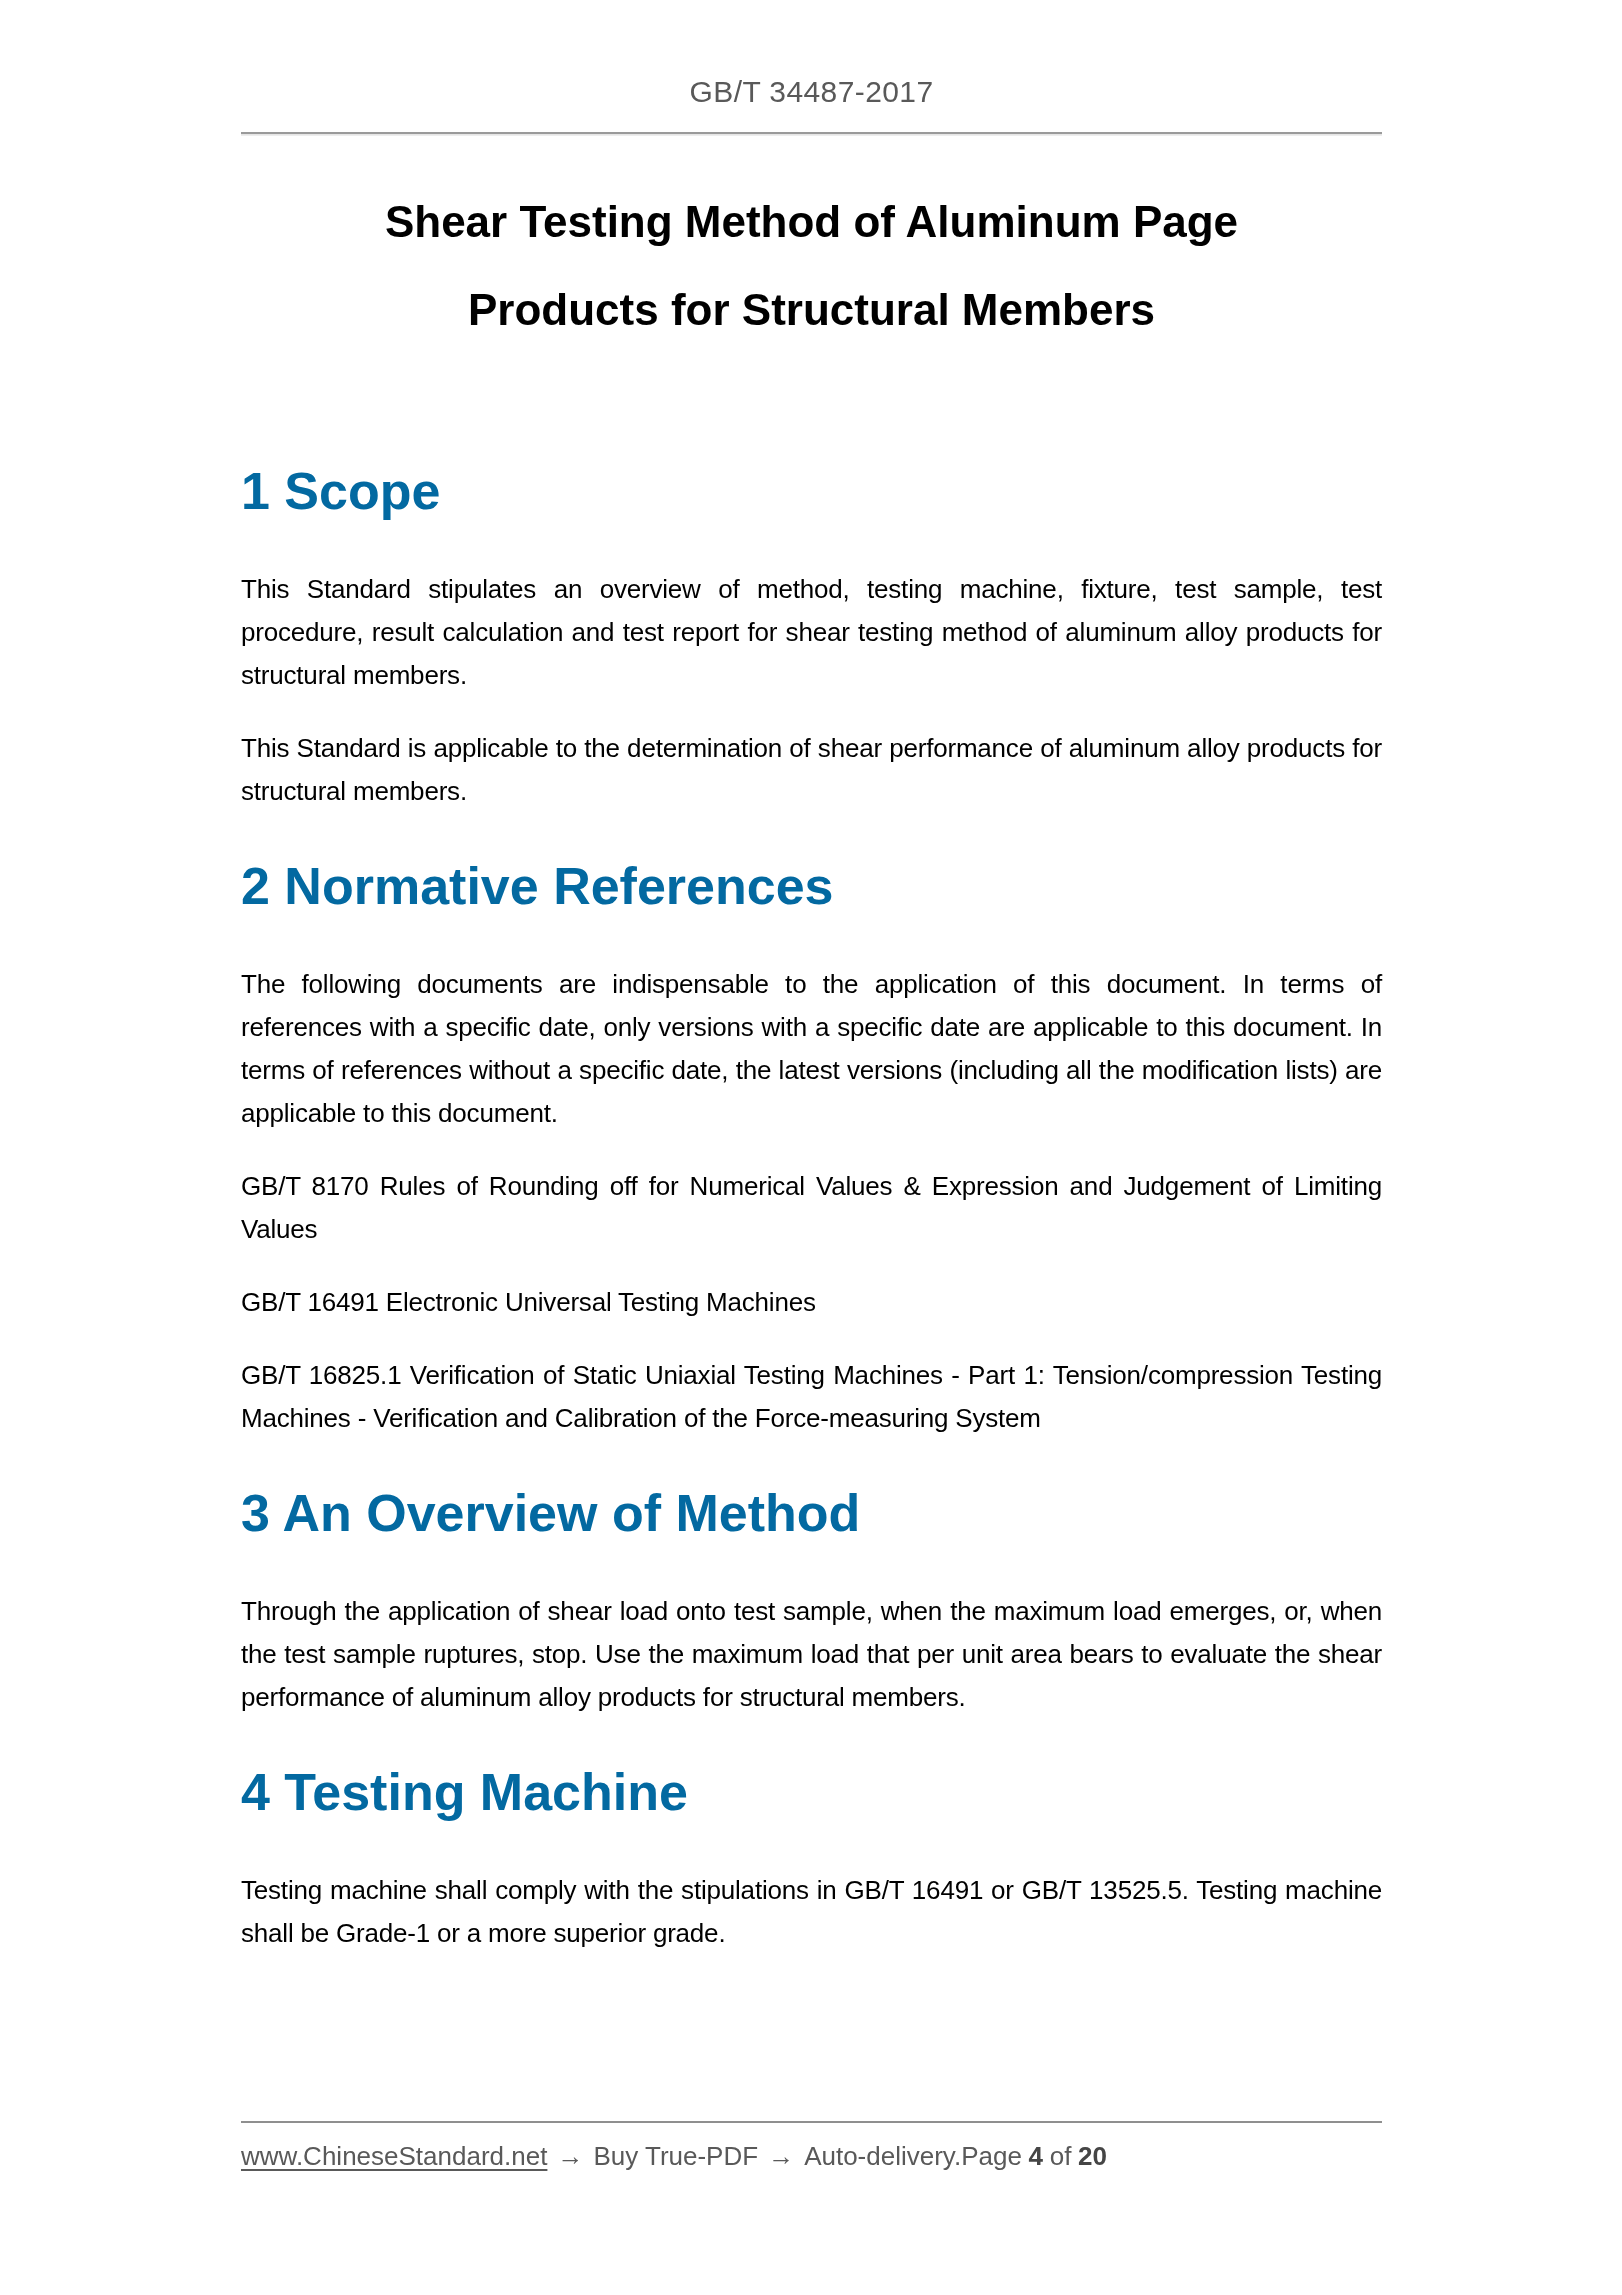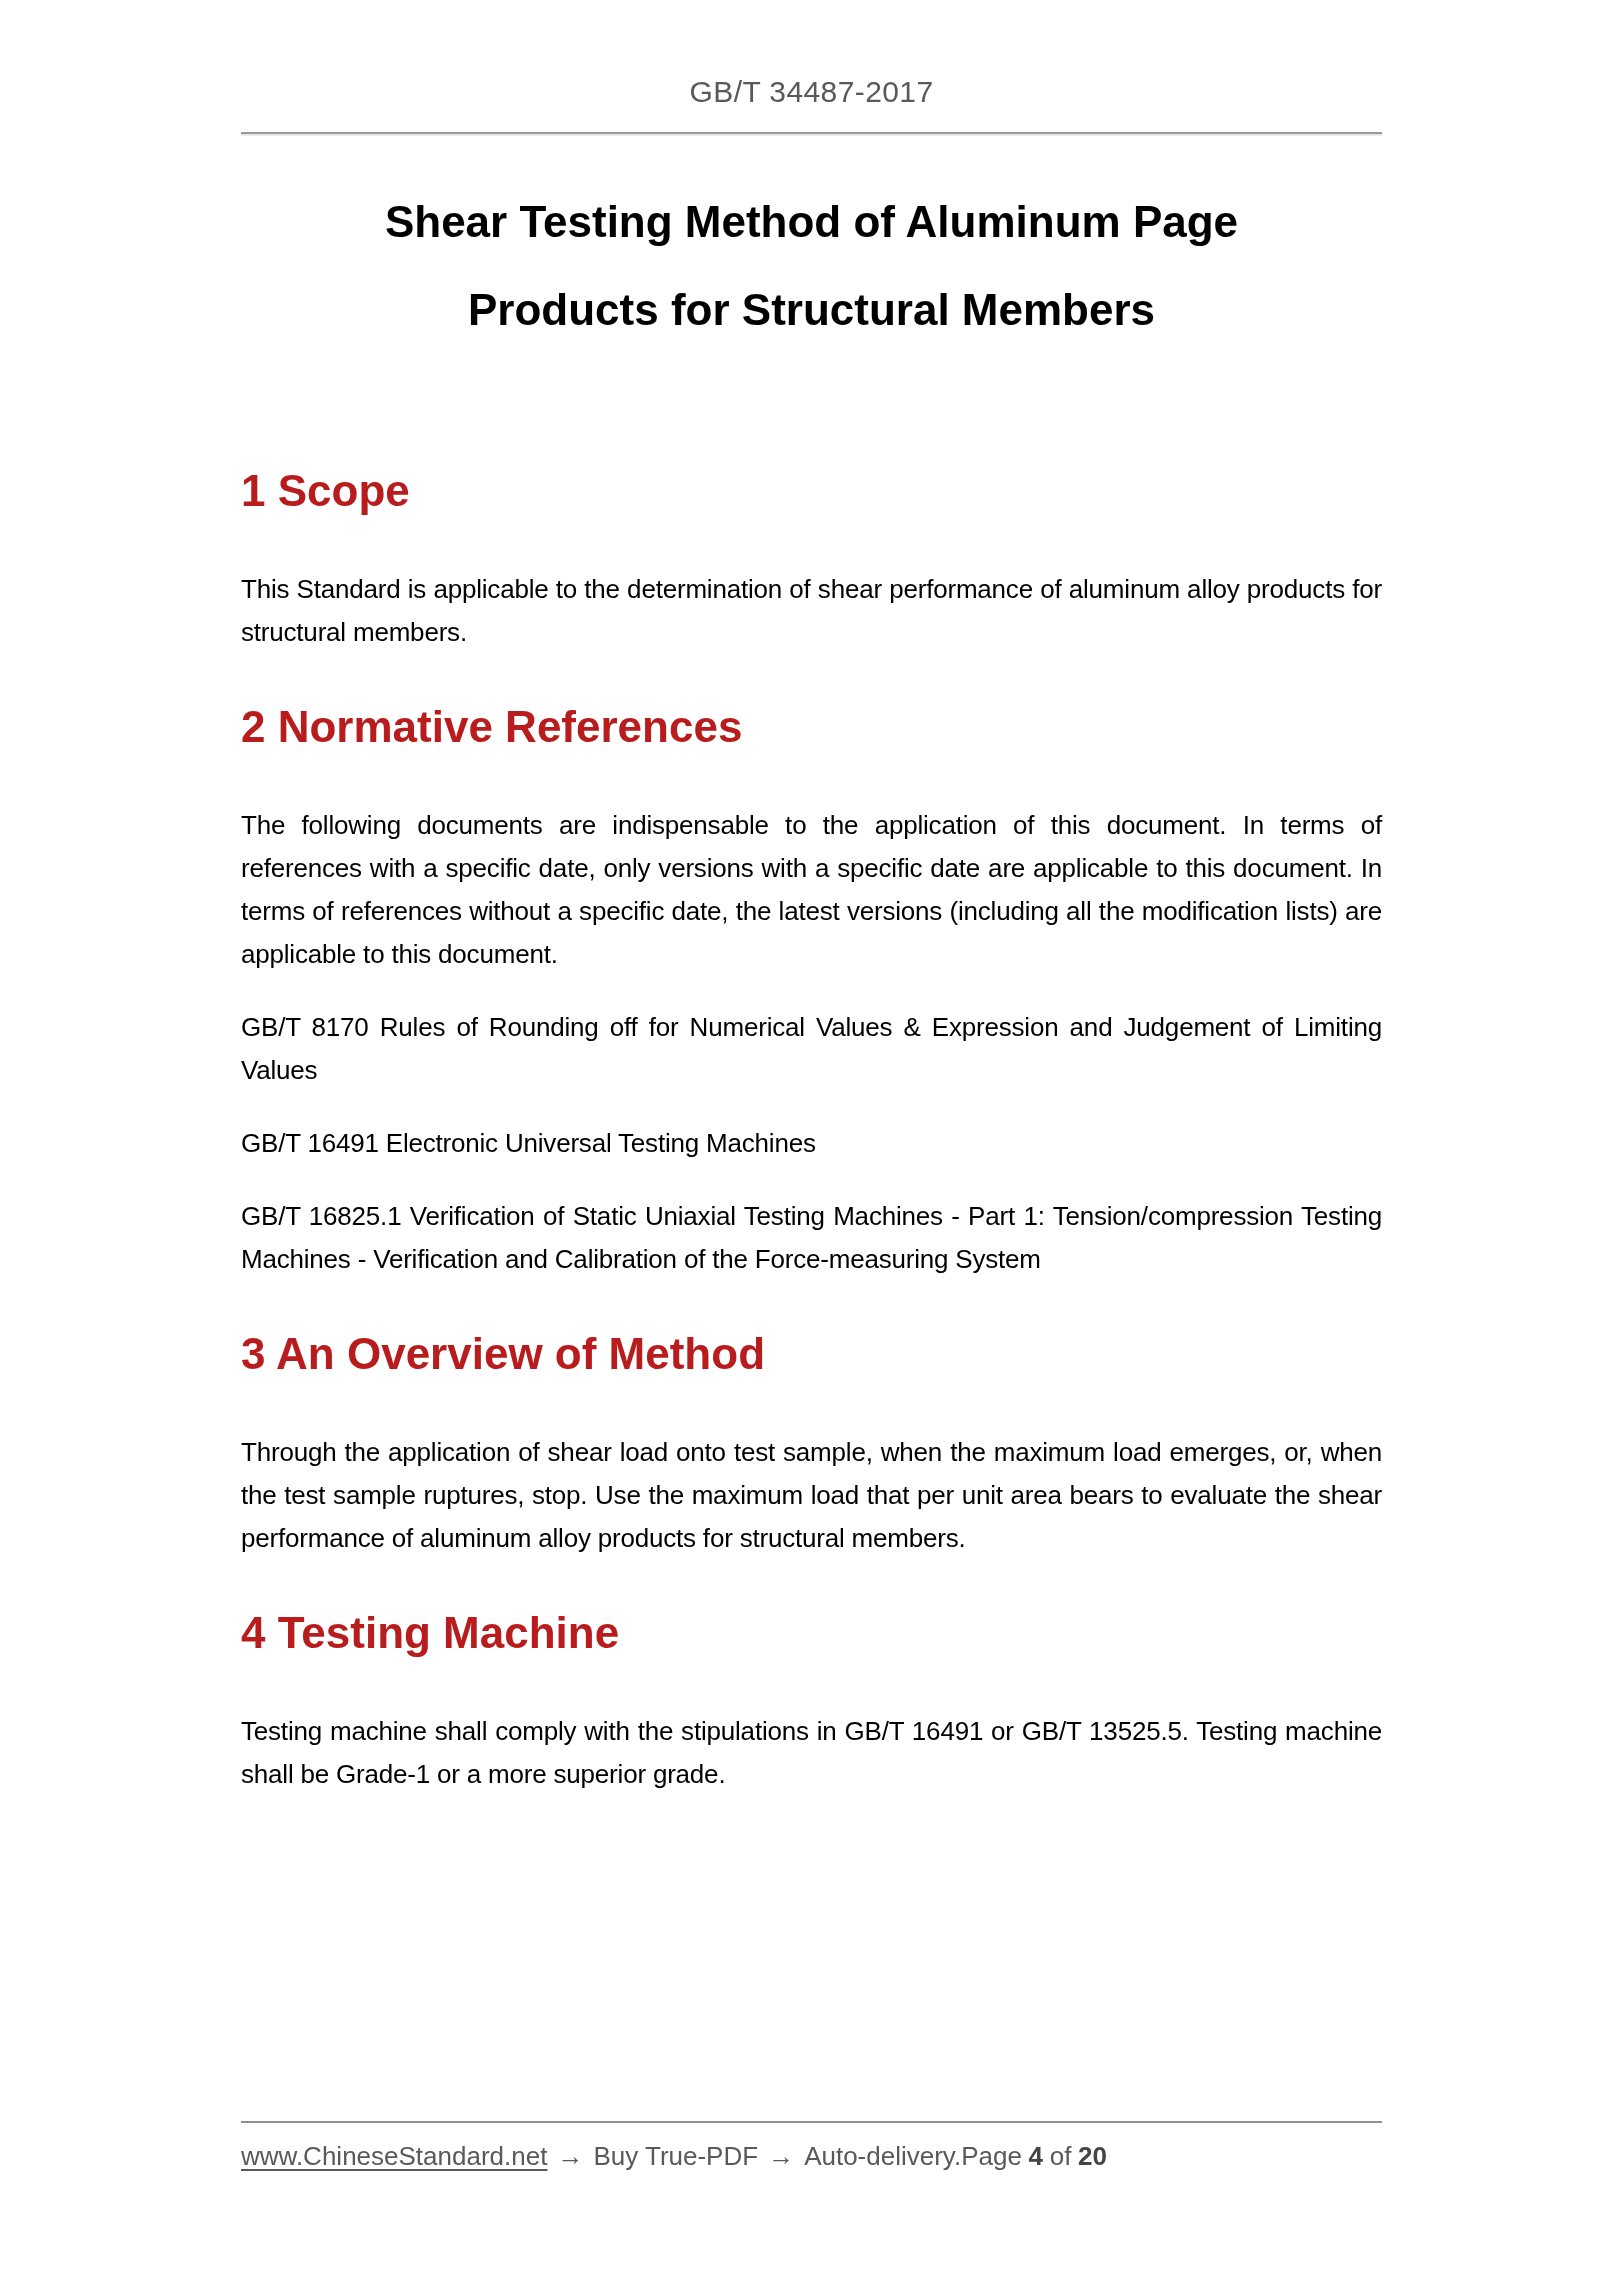--- a/index.html
+++ b/index.html
@@ -46,26 +46,26 @@
   }
   .doc-title {
     margin-top: 45px;
     font-size: 44px;
     line-height: 88px;
     font-weight: bold;
     text-align: center;
     color: #000;
   }
   .section-heading {
-    font-size: 44px;
+    font-size: 52px;
     line-height: 50px;
     font-weight: bold;
     margin-top: 48px;
     margin-bottom: 52px;
-    color: #b91c1c;
+    color: #0369a1;
   }
   .section-heading.first {
     margin-top: 112px;
   }
   .content p {
     font-size: 26px;
     line-height: 43px;
     text-align: justify;
     letter-spacing: -0.2px;
     margin-bottom: 30px;
@@ -121,20 +121,21 @@
 
   <div class="content">
 
     <h1 class="doc-title">
       <div>Shear Testing Method of Aluminum Page</div>
       <div>Products for Structural Members</div>
     </h1>
 
     <section>
       <h2 class="section-heading first">1 Scope</h2>
+      <p>This Standard stipulates an overview of method, testing machine, fixture, test sample, test procedure, result calculation and test report for shear testing method of aluminum alloy products for structural members.</p>
       <p>This Standard is applicable to the determination of shear performance of aluminum alloy products for structural members.</p>
     </section>
 
     <section>
       <h2 class="section-heading">2 Normative References</h2>
       <p>The following documents are indispensable to the application of this document. In terms of references with a specific date, only versions with a specific date are applicable to this document. In terms of references without a specific date, the latest versions (including all the modification lists) are applicable to this document.</p>
       <p>GB/T 8170 Rules of Rounding off for Numerical Values &amp; Expression and Judgement of Limiting Values</p>
       <p>GB/T 16491 Electronic Universal Testing Machines</p>
       <p>GB/T 16825.1 Verification of Static Uniaxial Testing Machines - Part 1: Tension/compression Testing Machines - Verification and Calibration of the Force-measuring System</p>
     </section>

